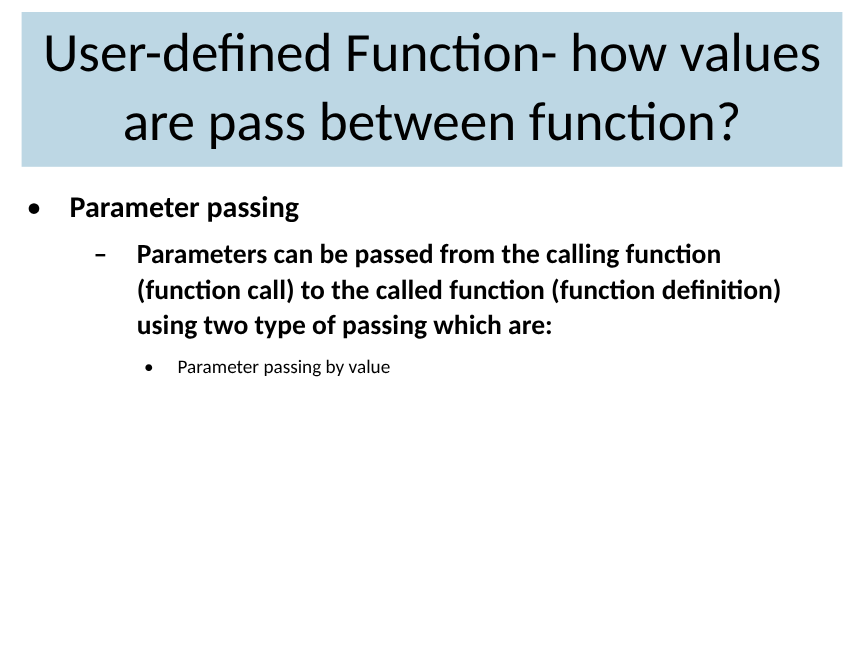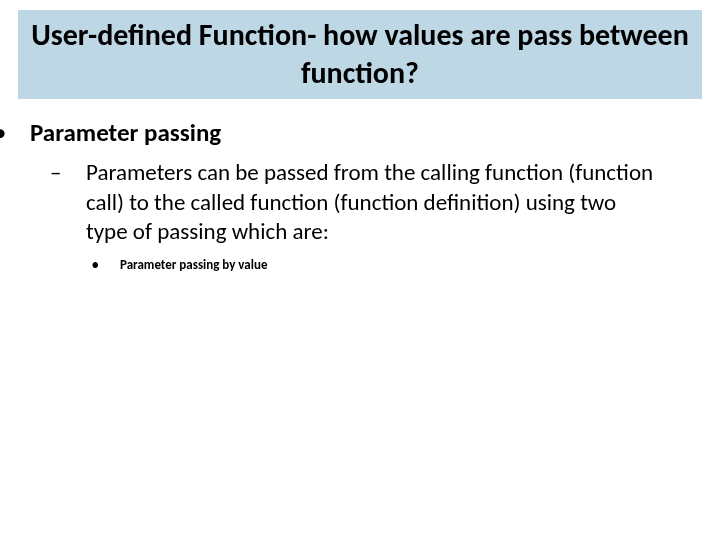--- a/index.html
+++ b/index.html
@@ -11,57 +11,57 @@
     color: #000000;
     overflow: hidden;
   }
   .title-box {
     margin: 10px 18px 0 18px;
     background: #bdd7e4;
     padding: 6px 6px 8px 6px;
     text-align: center;
   }
   .title-box .title {
-    font-size: 30px;
+    font-size: 46px;
     line-height: 1.25;
-    font-weight: 700;
+    font-weight: 400;
     color: #000;
   }
   .body-area {
-    padding: 18px 24px 0 8px;
+    padding: 18px 24px 0 36px;
   }
   .level1 {
     font-size: 25px;
     font-weight: 700;
     margin-left: 22px;
     text-indent: -18px;
     padding-left: 18px;
     line-height: 1.25;
   }
   .level1 .bullet {
     display: inline-block;
     width: 18px;
     margin-left: -18px;
     font-weight: 400;
   }
   .level2 {
     font-size: 23px;
-    font-weight: 400;
+    font-weight: 700;
     margin: 10px 40px 0 78px;
     text-indent: -18px;
     line-height: 1.28;
   }
   .level2 .dash {
     display: inline-block;
     width: 18px;
     margin-left: 0;
   }
   .level3 {
-    font-size: 13px;
-    font-weight: 700;
+    font-size: 16px;
+    font-weight: 400;
     margin: 18px 40px 0 112px;
     text-indent: -14px;
     line-height: 1.3;
   }
   .level3.first { margin-top: 10px; }
   .level3 .dot {
     display: inline-block;
     width: 14px;
     margin-left: 0;
   }

